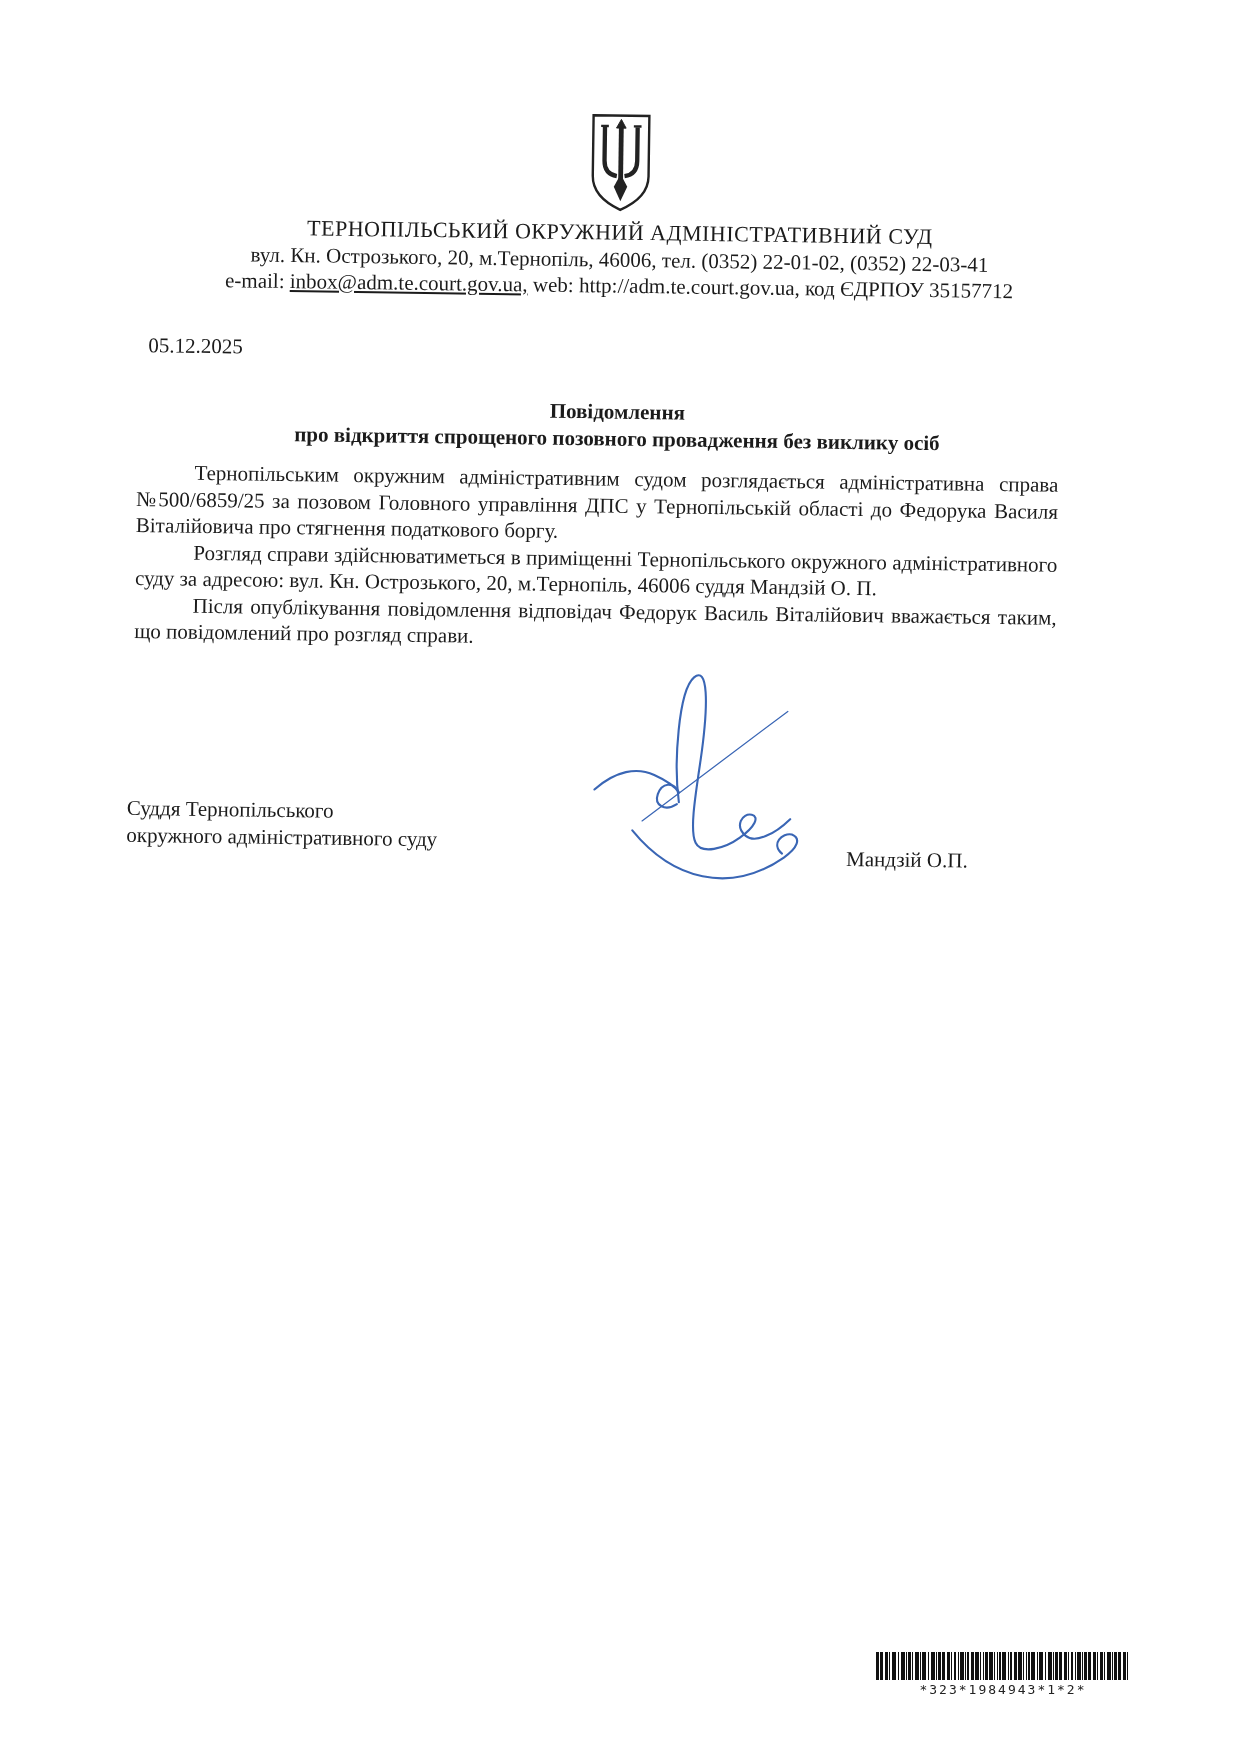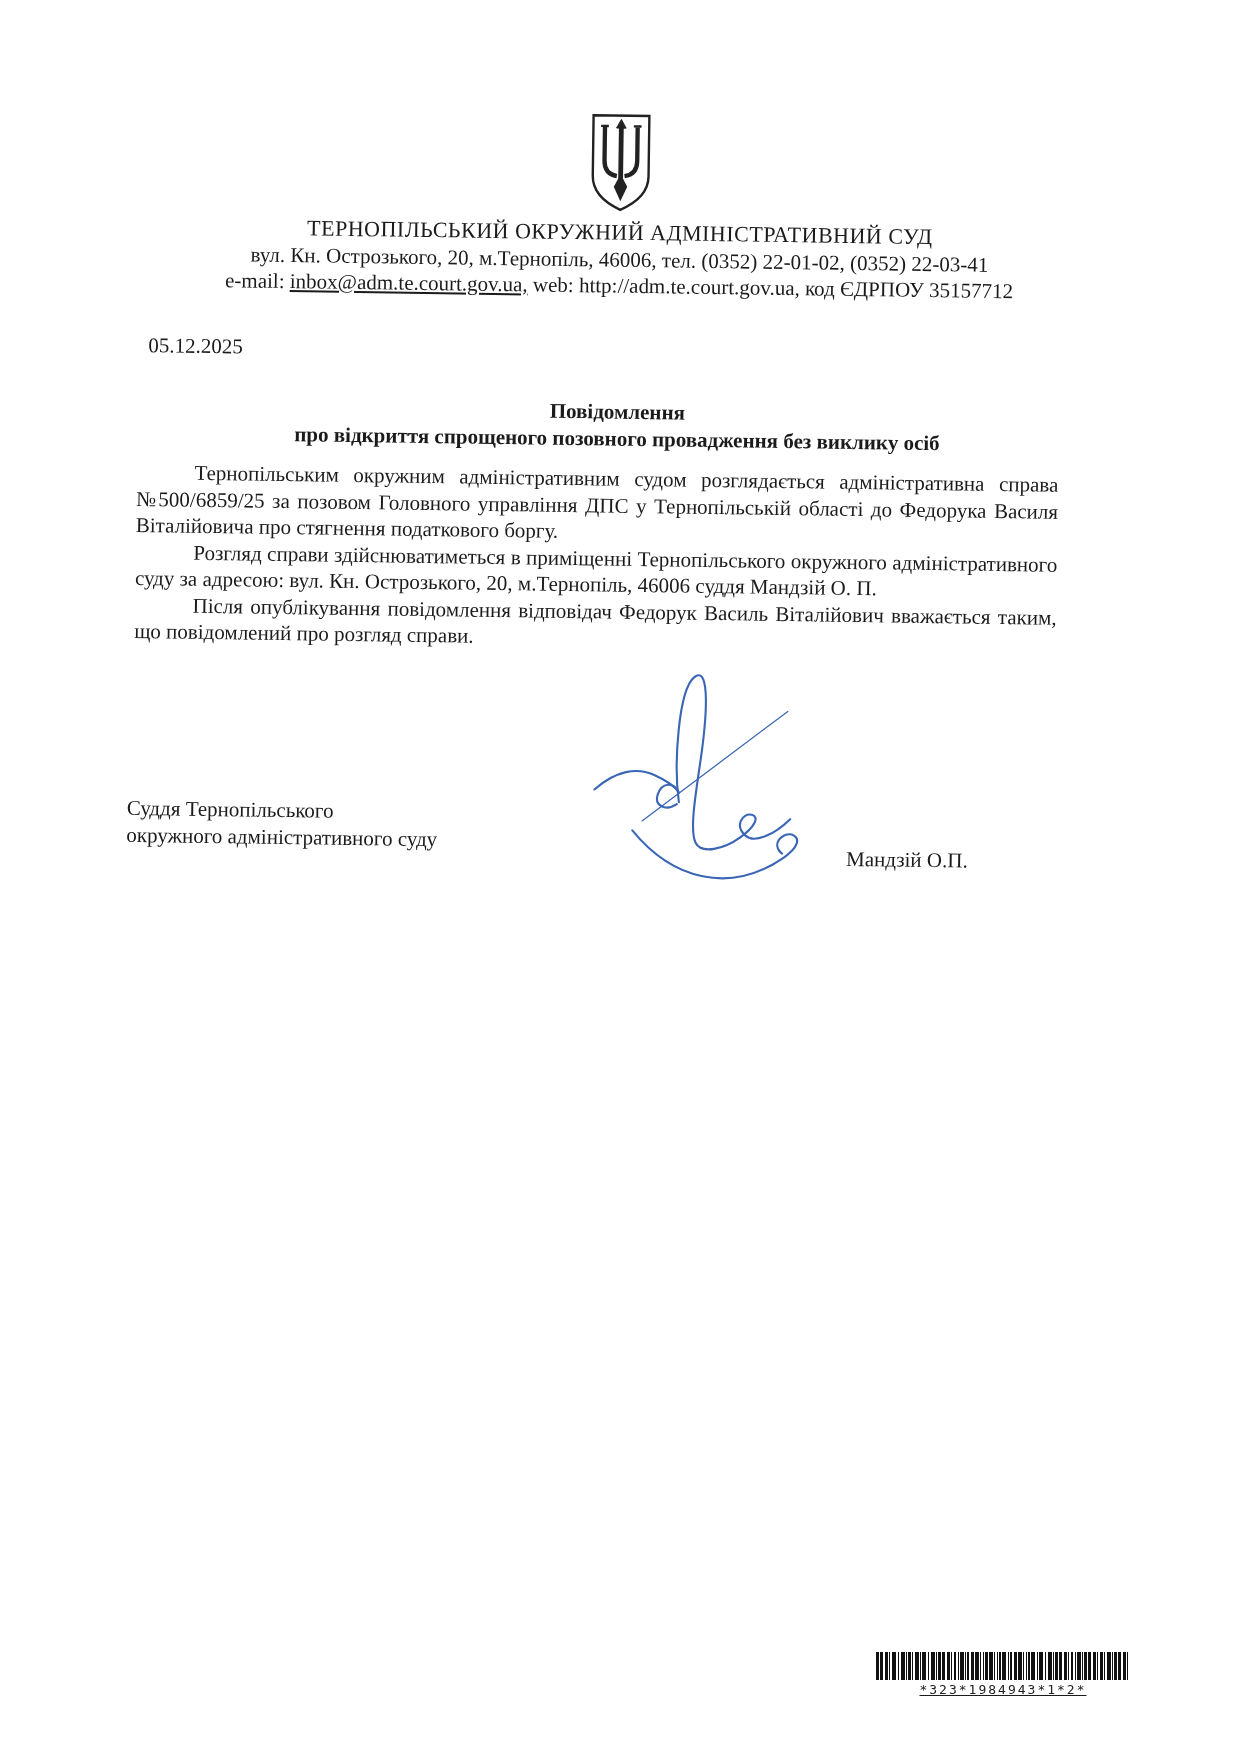--- a/index.html
+++ b/index.html
@@ -24,21 +24,21 @@
   .contacts .u{text-decoration:underline;}
   .date{margin:40px 0 0 150px;font-size:21px;line-height:26px;}
   .title{margin-top:34px;text-align:center;font-weight:bold;font-size:21px;line-height:27px;}
   .body{margin:13px 178px 0 140px;font-size:21px;line-height:26.5px;text-align:justify;}
   .body p{margin:0;text-indent:58px;}
   .sig-row{position:relative;margin:150px 0 0 135px;height:180px;}
   .role{font-size:21px;line-height:27px;}
   .ink{position:absolute;left:455px;top:-135px;width:240px;height:250px;pointer-events:none;}
   .ink path{fill:none;stroke:currentColor;stroke-linecap:round;stroke-linejoin:round;}
   .name{position:absolute;left:720px;top:42px;font-size:21px;}
-  .barcode-wrap{position:absolute;left:845px;top:1652px;width:316px;text-decoration:underline;}
+  .barcode-wrap{position:absolute;left:845px;top:1652px;width:316px;}
   .barcode{display:flex;align-items:stretch;justify-content:center;height:28px;}
   .barcode i{display:block;flex:none;background:#111;height:100%;}
   .barcode-caption{
     text-align:center;margin-top:2px;
     font-family:"DejaVu Sans Mono","Liberation Mono",monospace;
     font-size:13px;letter-spacing:2px;color:#222;
   }
 </style>
 </head>
 <body>

